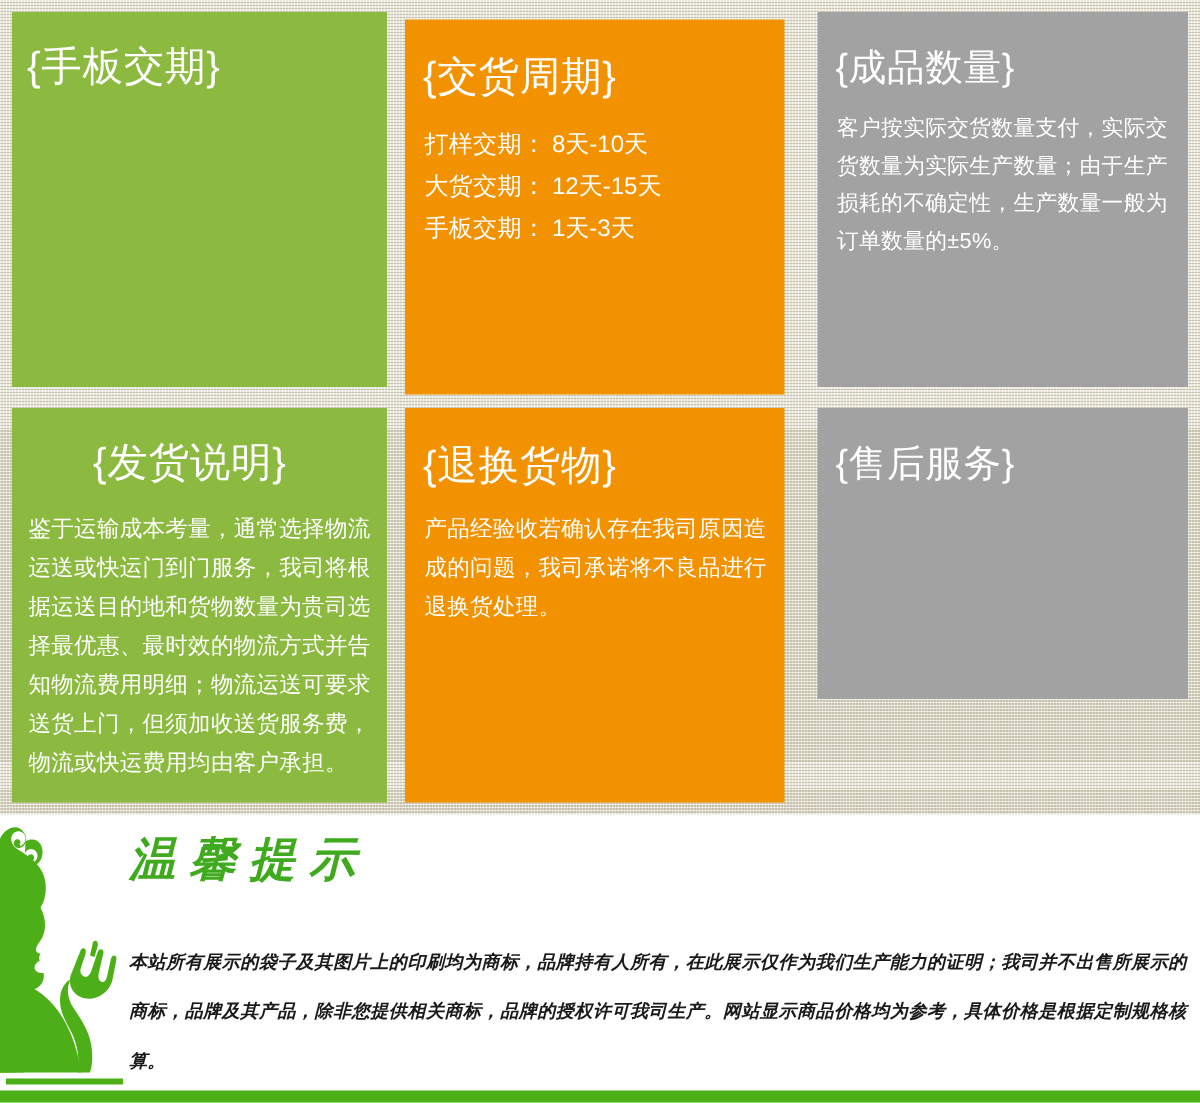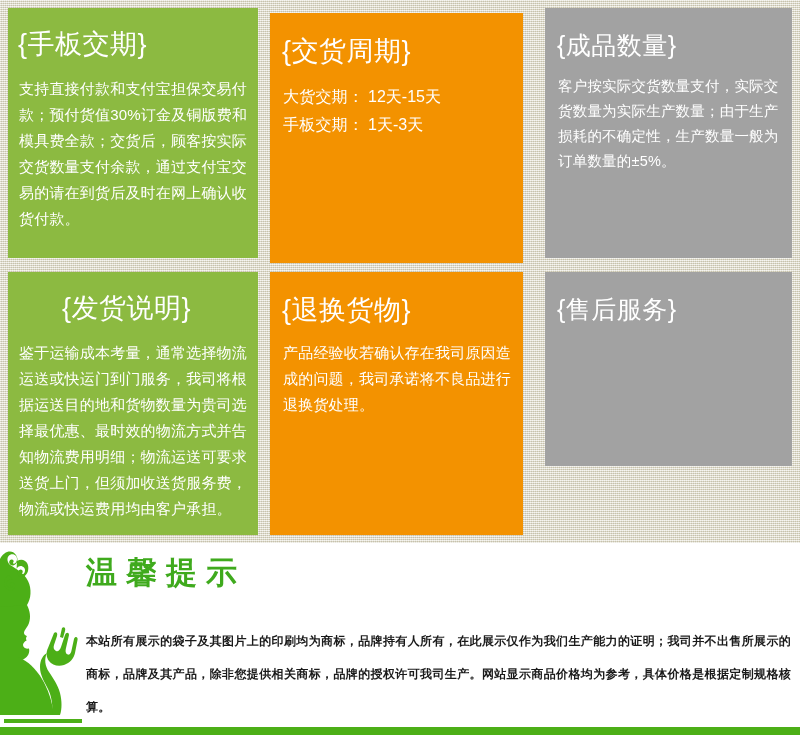--- a/index.html
+++ b/index.html
@@ -81,20 +81,21 @@
   .kv-list li .kv-v { margin-left: 4px; }
 
   
   #notice {
     position: absolute;
     left: 0;
     top: 543px;
     width: 800px;
     height: 192px;
     background: #ffffff;
+    font-style: italic;
   }
 
   #silhouette {
     position: absolute;
     left: 0px;
     top: 2px;
     width: 86px;
     height: 180px;
   }
 
@@ -135,26 +136,28 @@
 </style>
 </head>
 <body>
 
 <div id="page">
 
   <div id="panel-grid">
 
     <div class="panel c-green col1" style="left:8px; top:8px; width:250px; height:250px;">
       <div class="panel-title" style="position:absolute; left:10px; top:22px;">{手板交期}</div>
-      <div class="panel-body" style="position:absolute; left:11px; top:68px; width:230px;">支持直接付款和支付宝担保交易付款；预付货值30%订金及铜版费和模具费全款；交货后，顾客按实际交货数量支付余款，通过支付宝交易的请在到货后及时在网上确认收货付款。</div>
     </div>
 
     <div class="panel c-orange col2" style="left:270px; top:13px; width:253px; height:250px;">
       <div class="panel-title" style="position:absolute; left:12px; top:24px;">{交货周期}</div>
       <ul class="kv-list" style="position:absolute; left:13px; top:70px;">
+        <li>
+          <span class="kv-k">打样交期：</span><span class="kv-v">8天-10天</span>
+        </li>
         <li>
           <span class="kv-k">大货交期：</span><span class="kv-v">12天-15天</span>
         </li>
         <li>
           <span class="kv-k">手板交期：</span><span class="kv-v">1天-3天</span>
         </li>
       </ul>
     </div>
 
     <div class="panel c-gray col3" style="left:545px; top:8px; width:247px; height:250px;">

